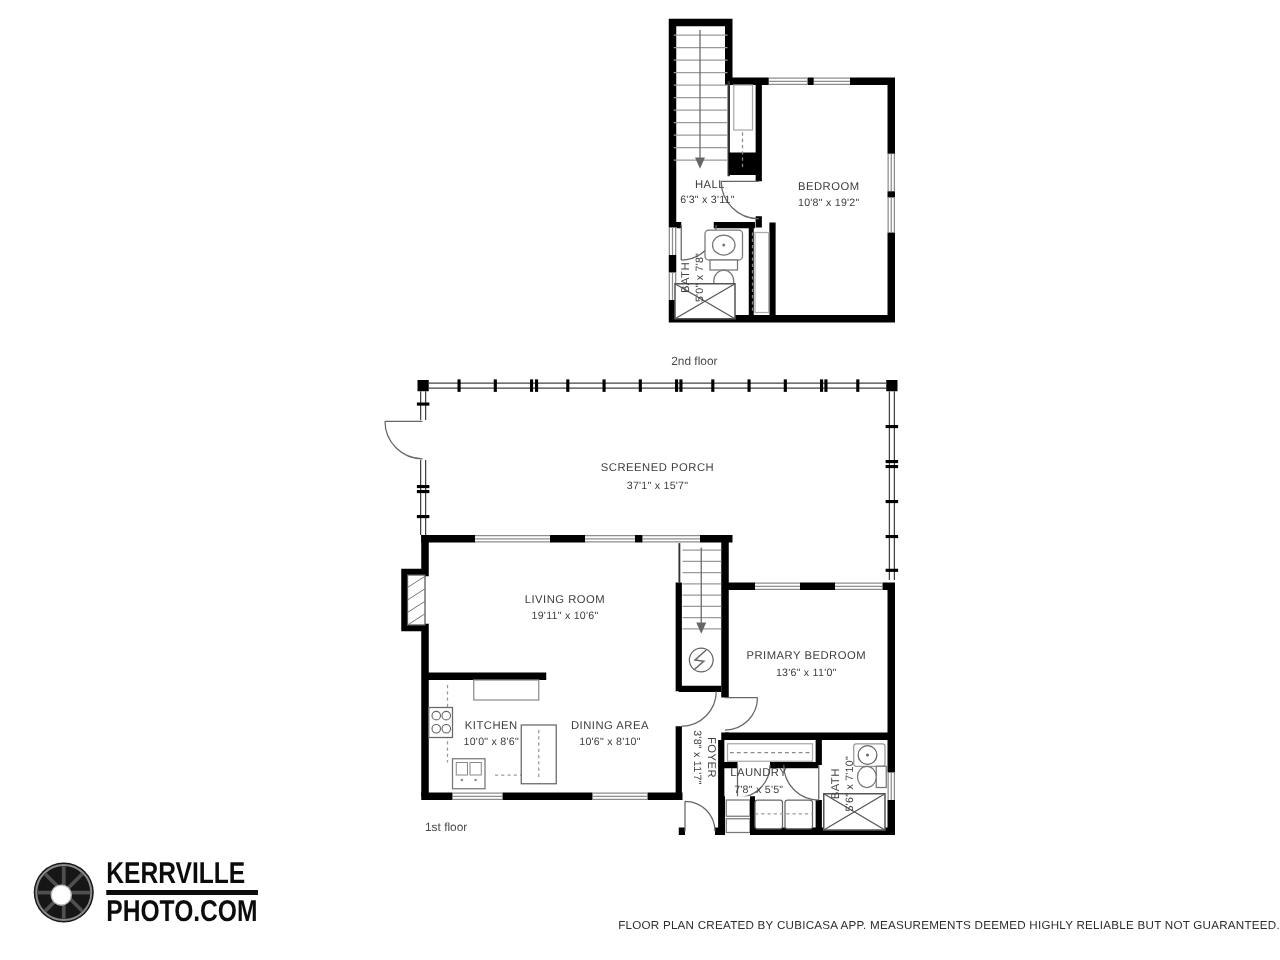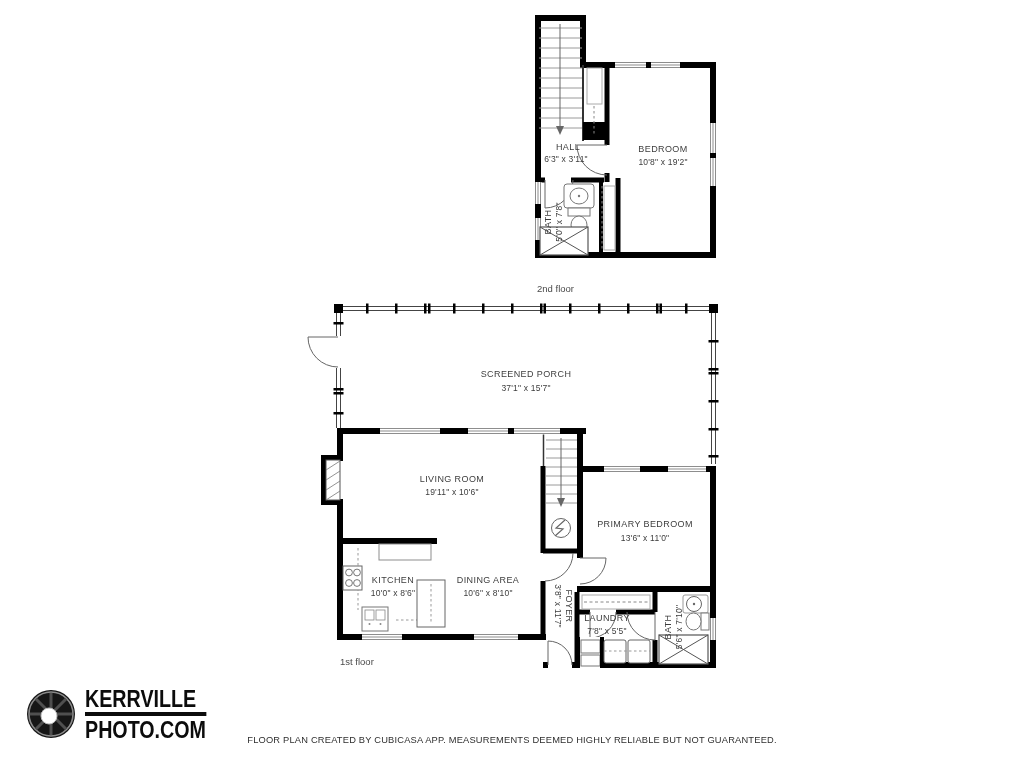--- a/index.html
+++ b/index.html
@@ -9,21 +9,21 @@
   .room-name{font-size:9px;letter-spacing:.4px;}
   .room-dims{font-size:8.5px;letter-spacing:.2px;}
   .floor-caption{font-size:9.5px;fill:#4a4a4a;}
   .logo{position:absolute;left:26px;top:685px;display:flex;align-items:center;}
   .logo-text{margin-left:9px;}
   .logo-line1{font-size:24px;font-weight:bold;color:#0c0c0c;letter-spacing:0px;
     border-bottom:4px solid #0c0c0c;padding-bottom:1px;line-height:1.0;
     transform:scaleX(.82);transform-origin:left center;white-space:nowrap;}
   .logo-line2{font-size:24px;font-weight:bold;color:#0c0c0c;margin-top:2px;line-height:1.0;
     transform:scaleX(.82);transform-origin:left center;white-space:nowrap;}
-  .footer{position:absolute;left:0;right:0;top:735px;text-align:center;
+  .footer{position:absolute;left:0;right:0;top:735px;text-align:right;
     font-size:9.3px;color:#2e2e2e;letter-spacing:.2px;}
 </style>
 </head>
 <body>
 
 <div class="canvas">
 
 <svg width="1024" height="768" viewBox="0 0 1024 768">
 
   <g>

